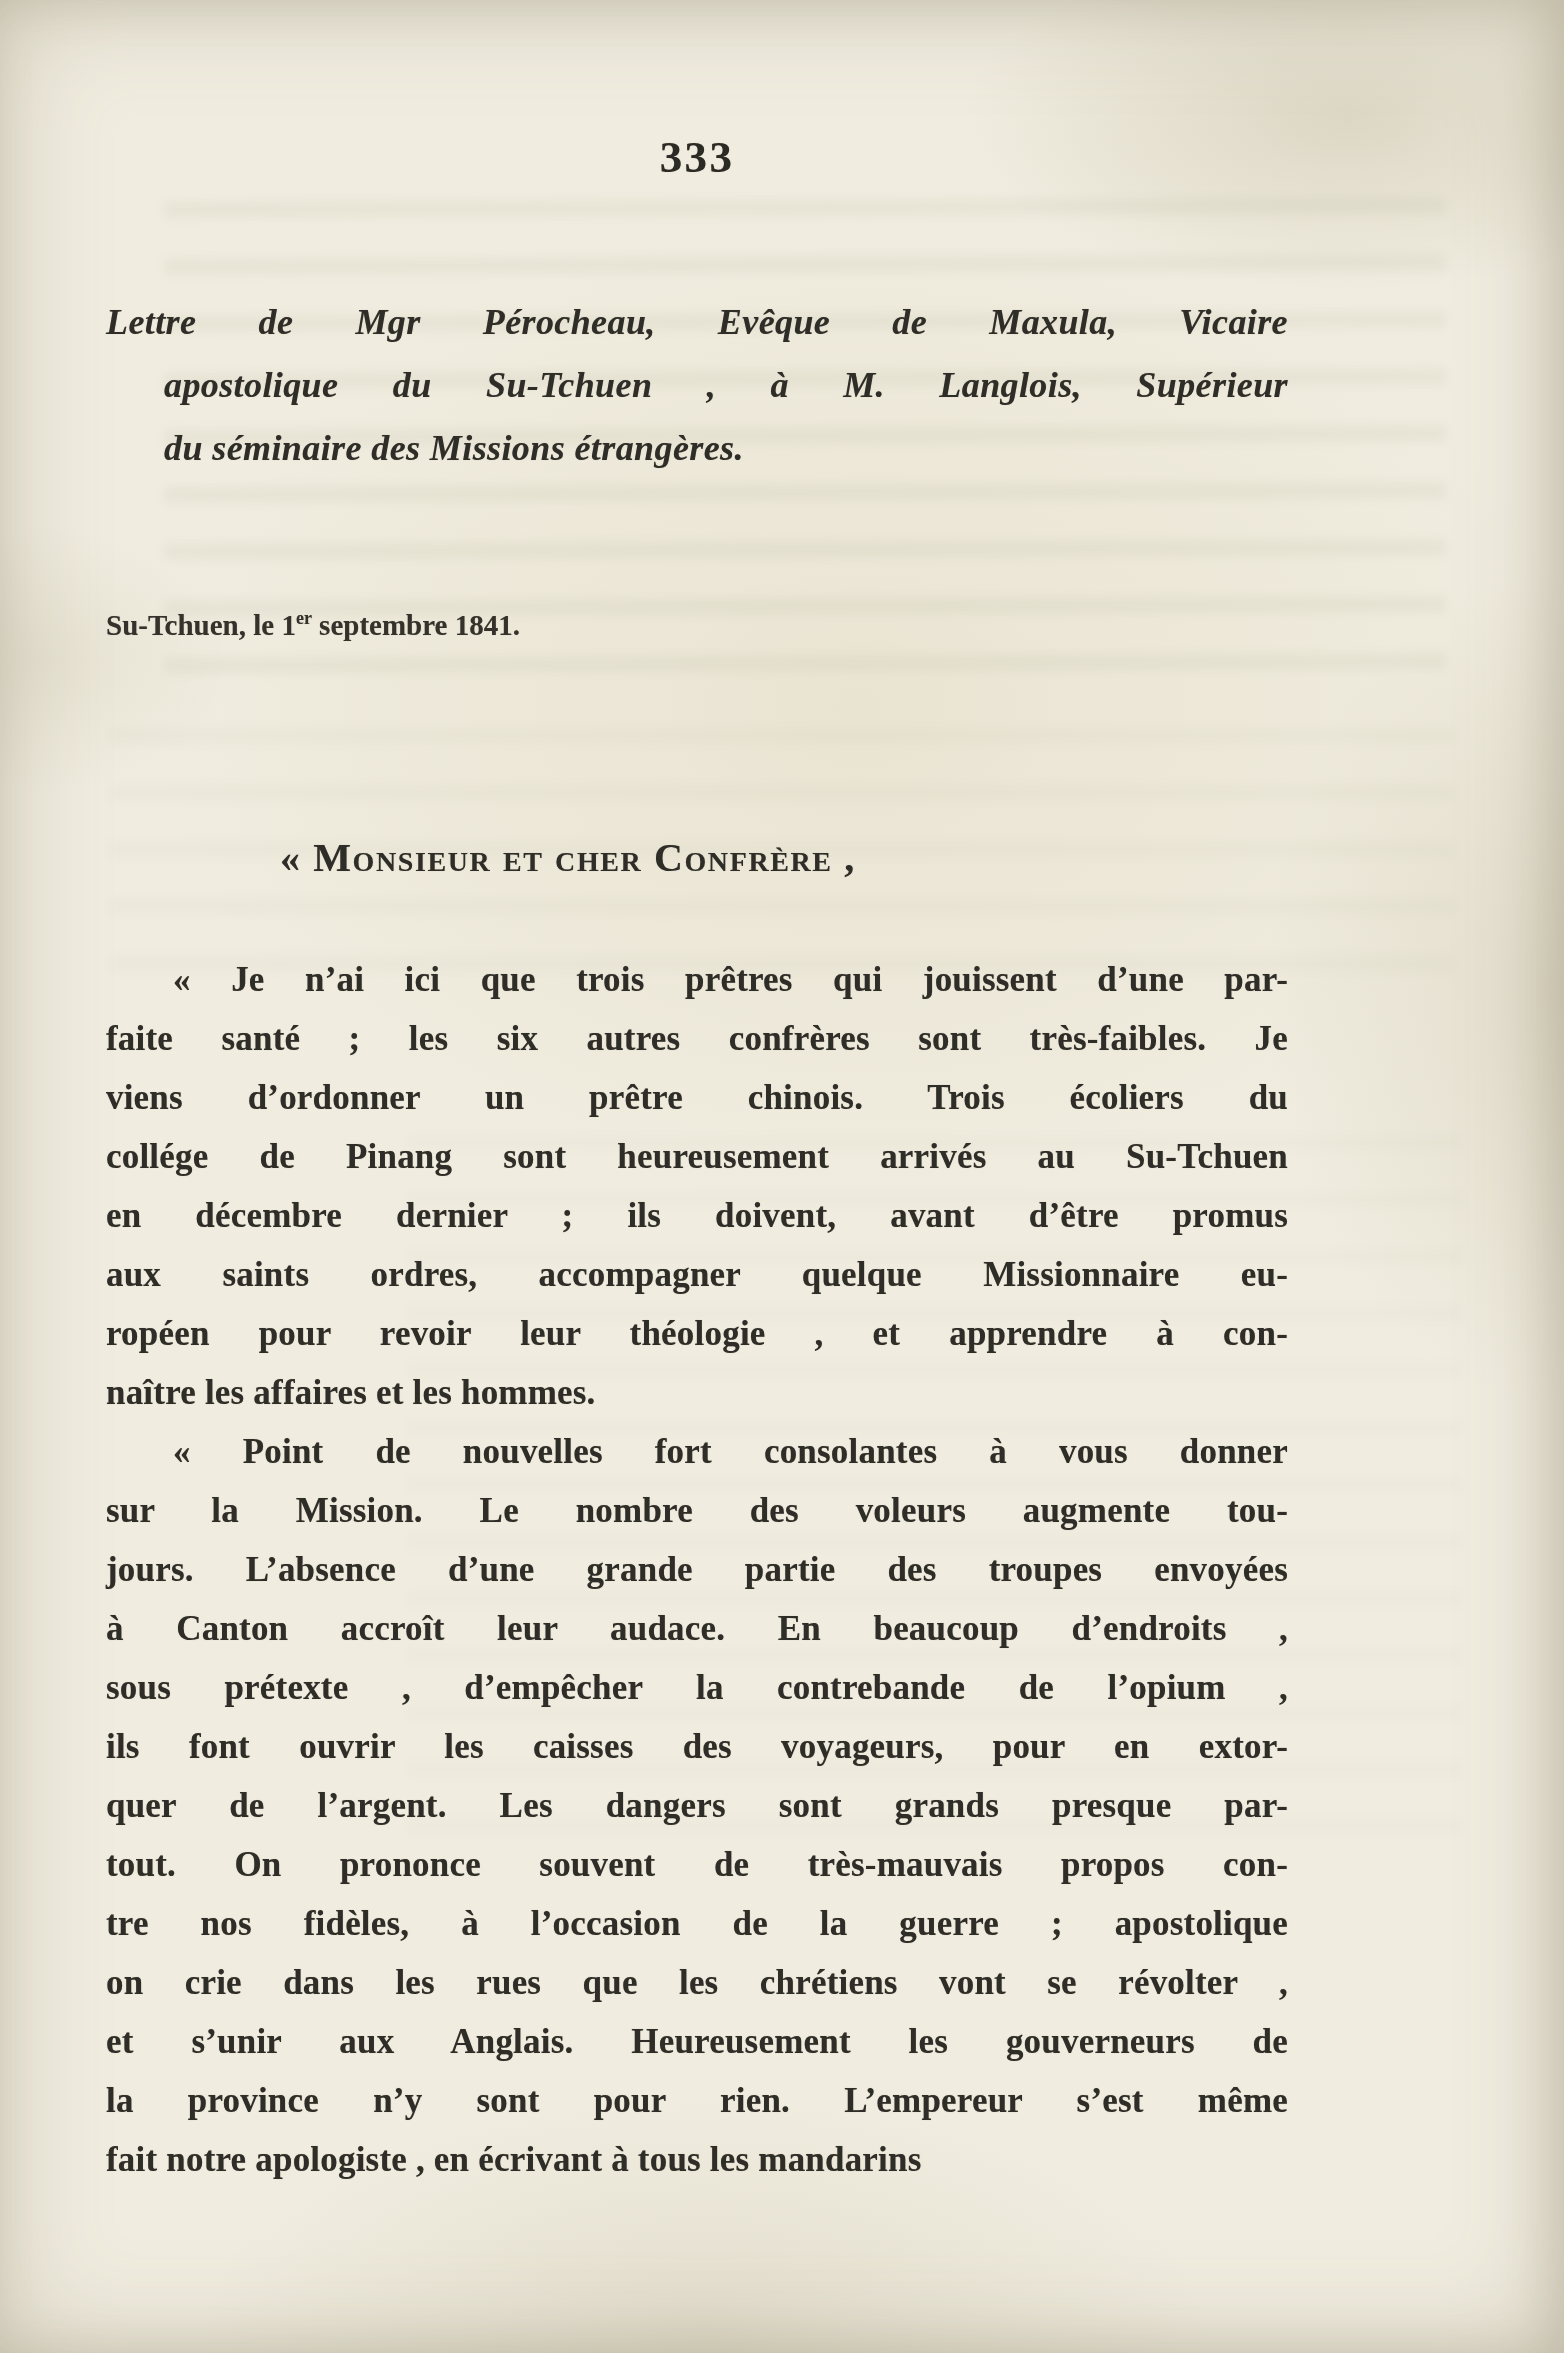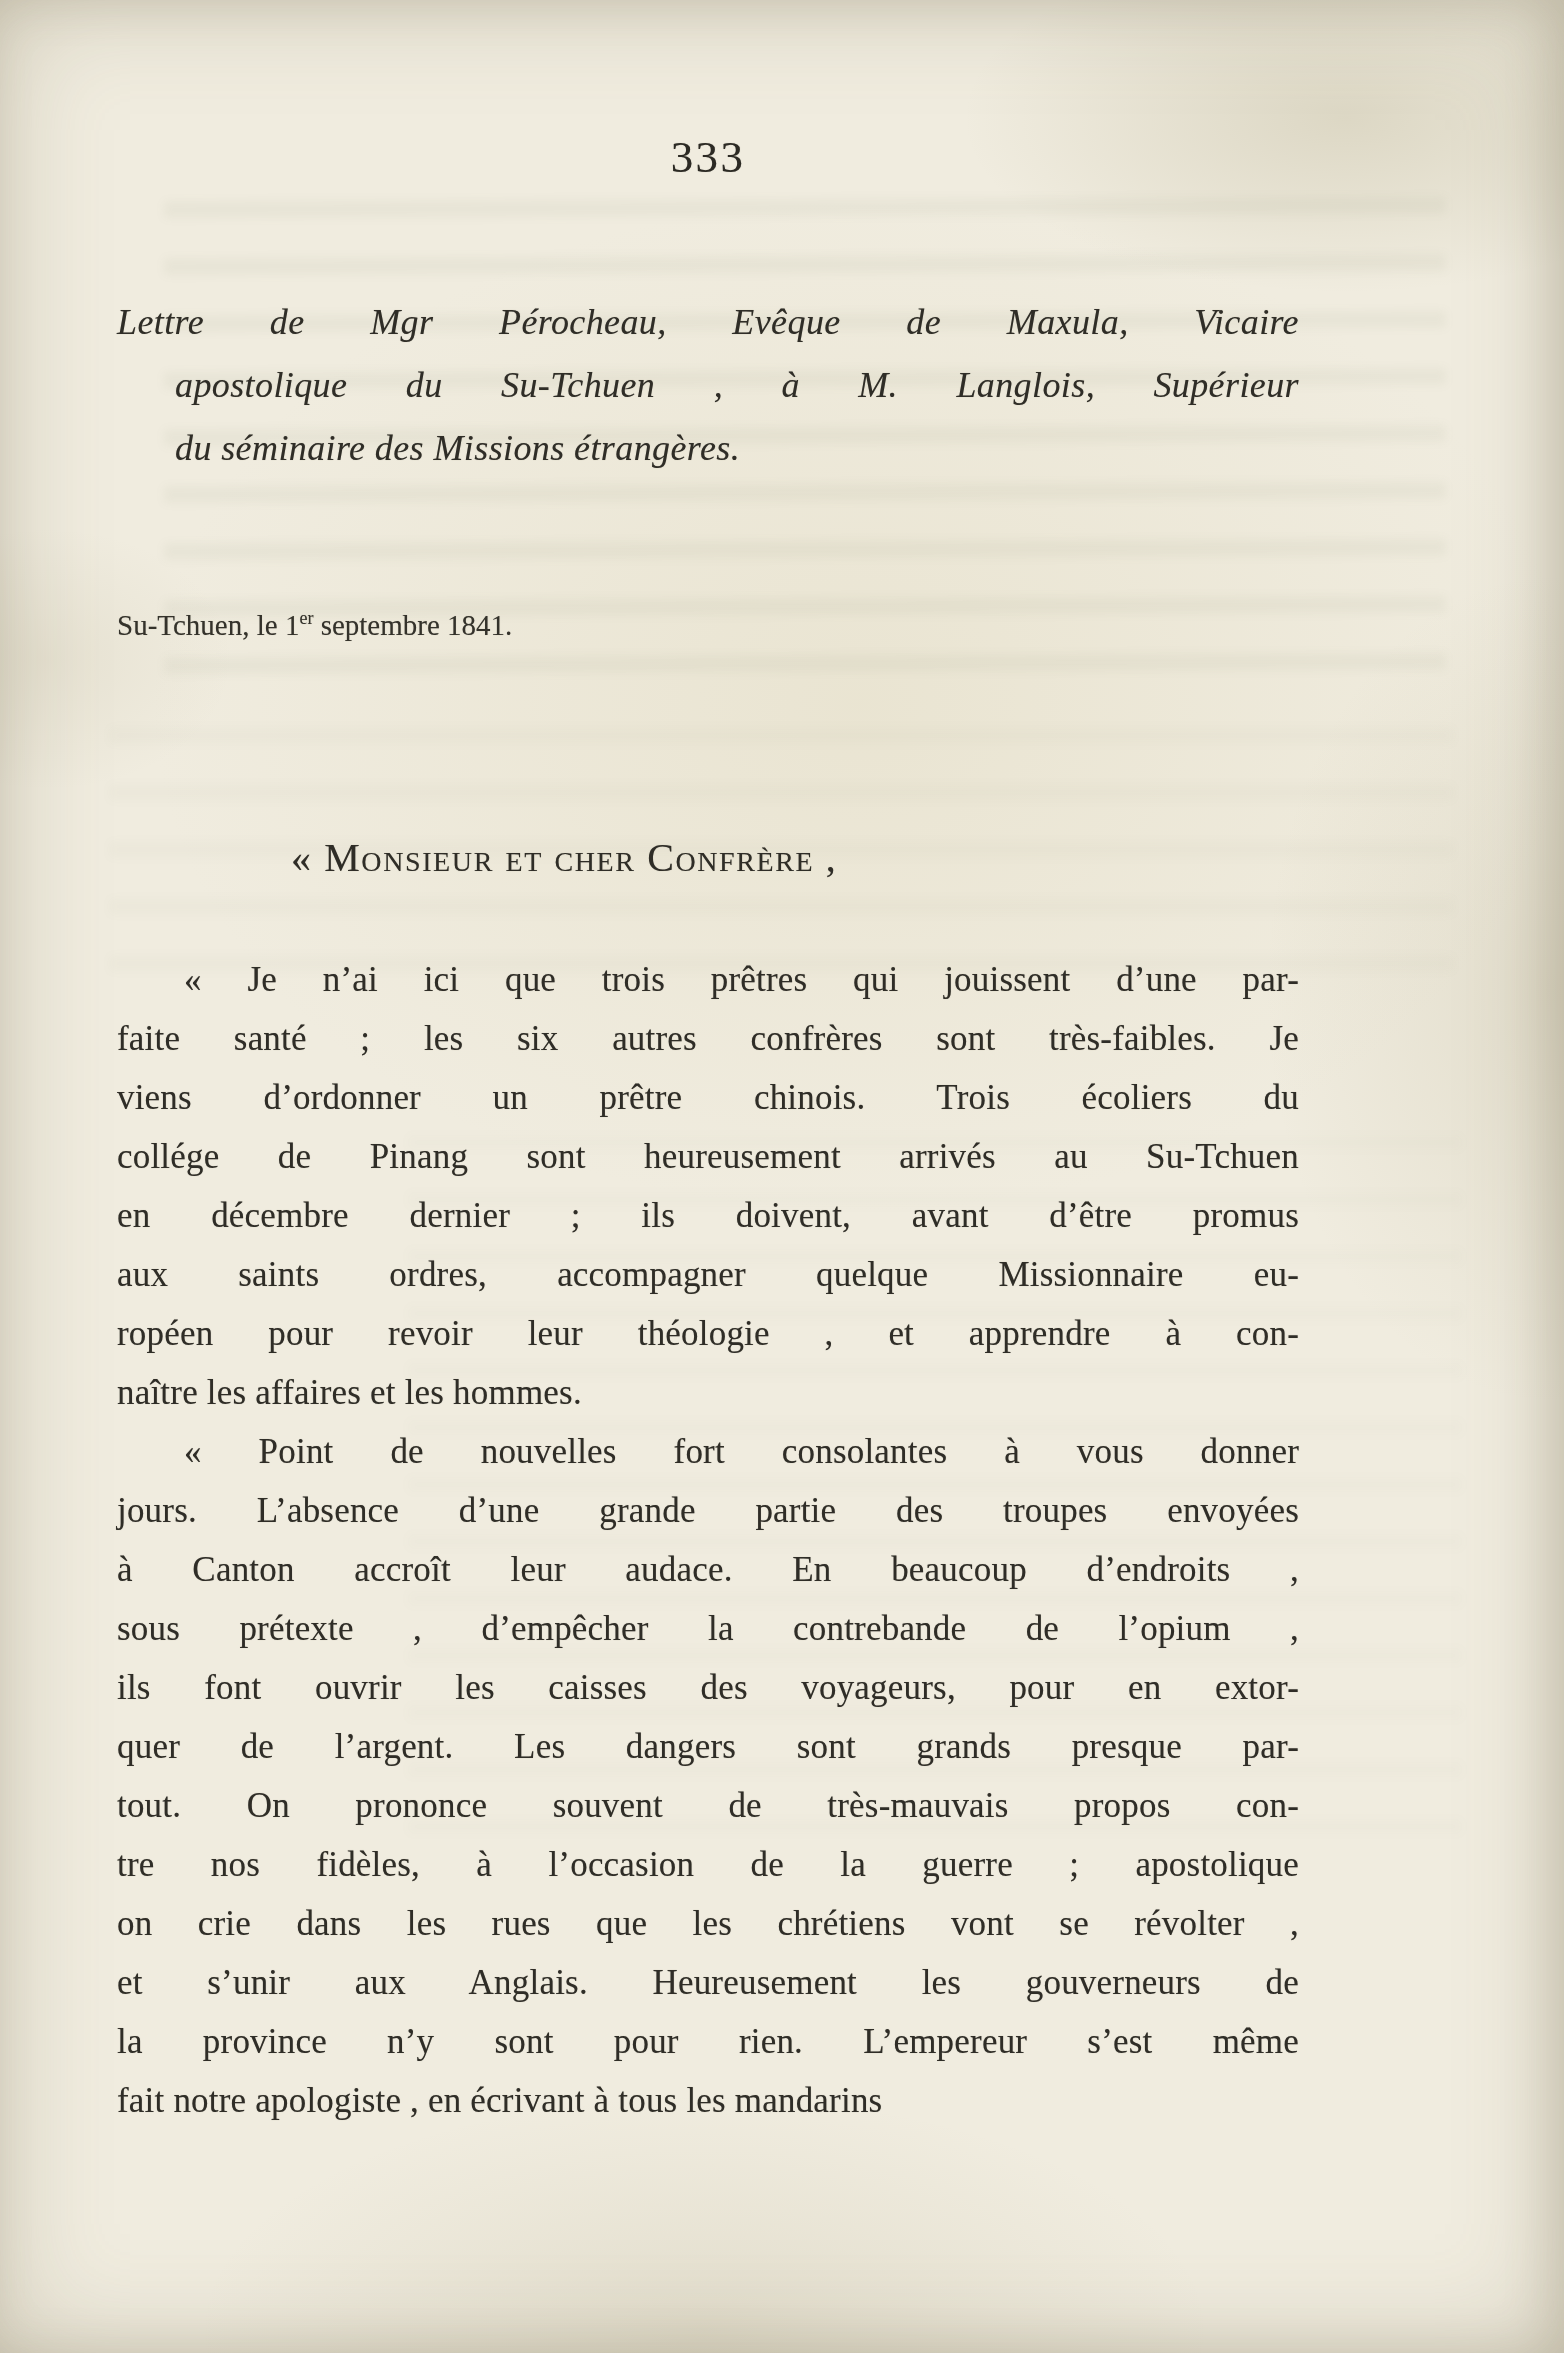--- a/index.html
+++ b/index.html
@@ -28,22 +28,23 @@
     pointer-events: none;
     filter: blur(4.7px);
     background: repeating-linear-gradient(to bottom, rgba(122,130,100,0.55) 0 17px, transparent 17px 57px);
   }
   .bleed.b1 { left: 164px; top: 199px; width: 1282px; height: 500px; opacity: 0.12; transform: skewY(-0.2deg); }
   .bleed.b2 { left: 109px; top: 727px; width: 1345px; height: 258px; opacity: 0.06; }
   .bleed.b3 { left: 407px; top: 1134px; width: 1056px; height: 704px; opacity: 0.035; }
 
   .content {
     position: absolute;
-    left: 117px; top: 0;
+    left: 106px; top: 0;
     width: 1182px;
+    font-weight: bold;
   }
   .page-number {
     margin-top: 131px;
     text-align: center;
     font-size: 45px;
     letter-spacing: 2.3px;
     color: #2c2a24;
   }
   .heading {
     margin-top: 111px;
@@ -121,20 +122,21 @@
         <div class="line">faite santé ; les six autres confrères sont très-faibles. Je</div>
         <div class="line">viens d’ordonner un prêtre chinois. Trois écoliers du</div>
         <div class="line">collége de Pinang sont heureusement arrivés au Su-Tchuen</div>
         <div class="line">en décembre dernier ; ils doivent, avant d’être promus</div>
         <div class="line">aux saints ordres, accompagner quelque Missionnaire eu-</div>
         <div class="line">ropéen pour revoir leur théologie , et apprendre à con-</div>
         <div class="line last">naître les affaires et les hommes.</div>
       </div>
       <div class="para">
         <div class="line indent">« Point de nouvelles fort consolantes à vous donner</div>
+        <div class="line">sur la Mission. Le nombre des voleurs augmente tou-</div>
         <div class="line">jours. L’absence d’une grande partie des troupes envoyées</div>
         <div class="line">à Canton accroît leur audace. En beaucoup d’endroits ,</div>
         <div class="line">sous prétexte , d’empêcher la contrebande de l’opium ,</div>
         <div class="line">ils font ouvrir les caisses des voyageurs, pour en extor-</div>
         <div class="line">quer de l’argent. Les dangers sont grands presque par-</div>
         <div class="line">tout. On prononce souvent de très-mauvais propos con-</div>
         <div class="line">tre nos fidèles, à l’occasion de la guerre ; apostolique</div>
         <div class="line">on crie dans les rues que les chrétiens vont se révolter ,</div>
         <div class="line">et s’unir aux Anglais. Heureusement les gouverneurs de</div>
         <div class="line">la province n’y sont pour rien. L’empereur s’est même</div>

